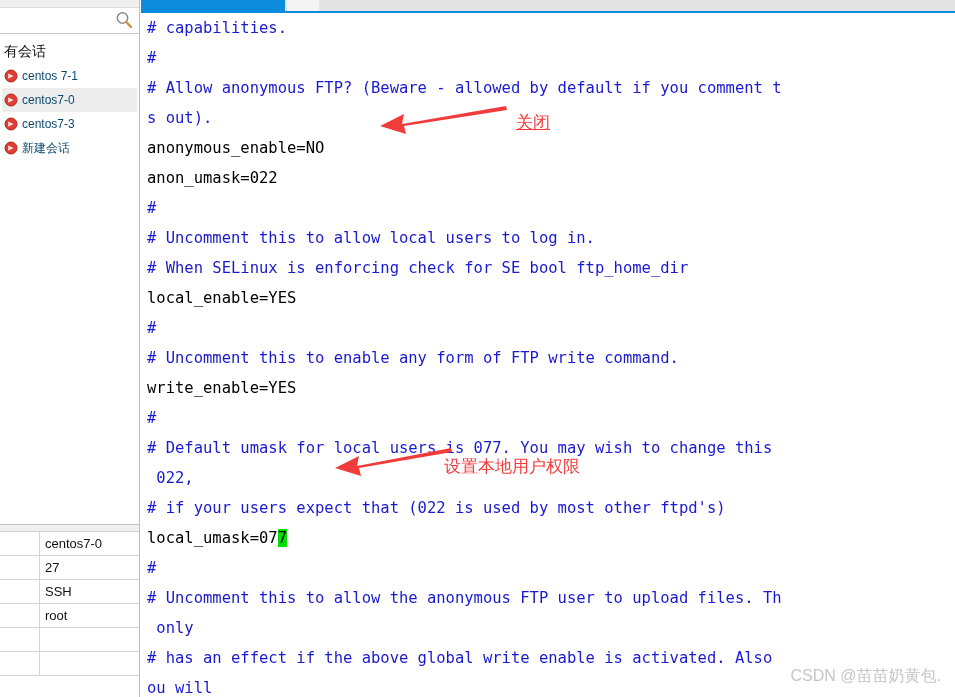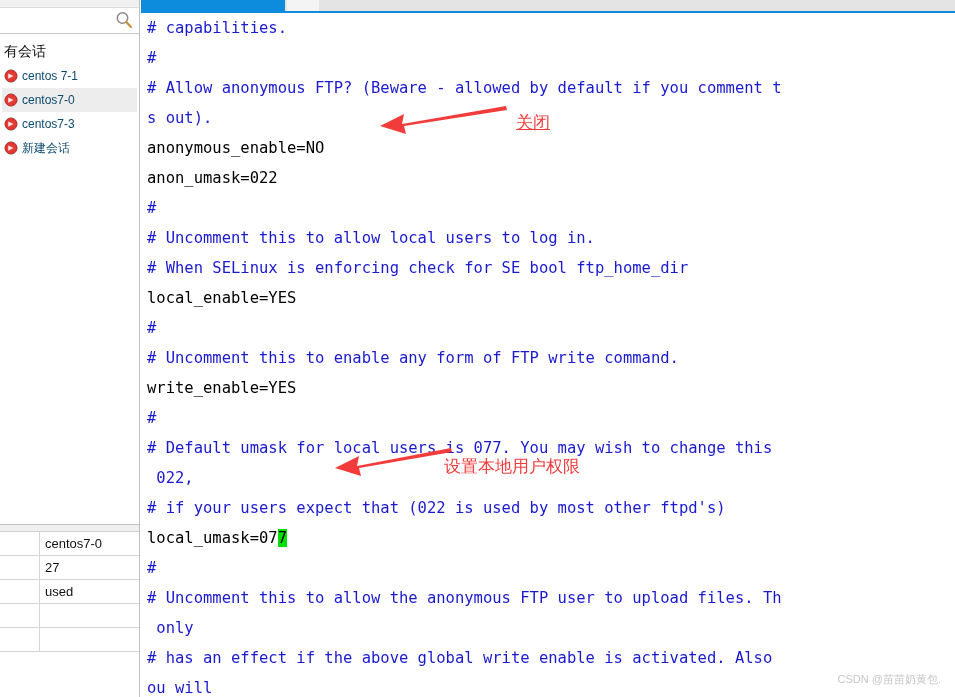--- a/index.html
+++ b/index.html
@@ -222,21 +222,21 @@
   .arrow-svg { position: absolute; }
   #anno1-arrow { left: 378px; top: 104px; }
   #anno2-arrow { left: 333px; top: 446px; }
 
   
   #watermark {
     position: absolute;
     right: 14px;
     bottom: 10px;
     color: #c6c6c6;
-    font-size: 11px;
+    font-size: 16px;
     font-family: "Liberation Sans", sans-serif;
     white-space: nowrap;
   }
 </style>
 </head>
 <body>
 
 <div id="app">
 
   <div id="sidebar">
@@ -297,21 +297,25 @@
     <div class="prop-row">
       <div class="prop-key"></div>
       <div class="prop-val">centos7-0</div>
     </div>
     <div class="prop-row">
       <div class="prop-key"></div>
       <div class="prop-val">27</div>
     </div>
     <div class="prop-row">
       <div class="prop-key"></div>
-      <div class="prop-val">used</div>
+      <div class="prop-val">SSH</div>
+    </div>
+    <div class="prop-row">
+      <div class="prop-key"></div>
+      <div class="prop-val">root</div>
     </div>
     <div class="prop-row">
       <div class="prop-key"></div>
       <div class="prop-val"></div>
     </div>
     <div class="prop-row">
       <div class="prop-key"></div>
       <div class="prop-val"></div>
     </div>
   </div>

